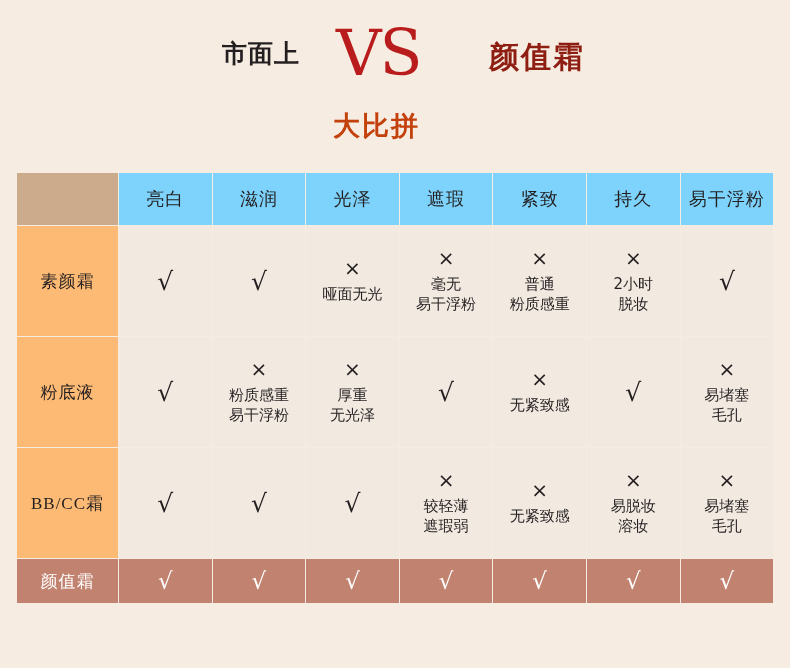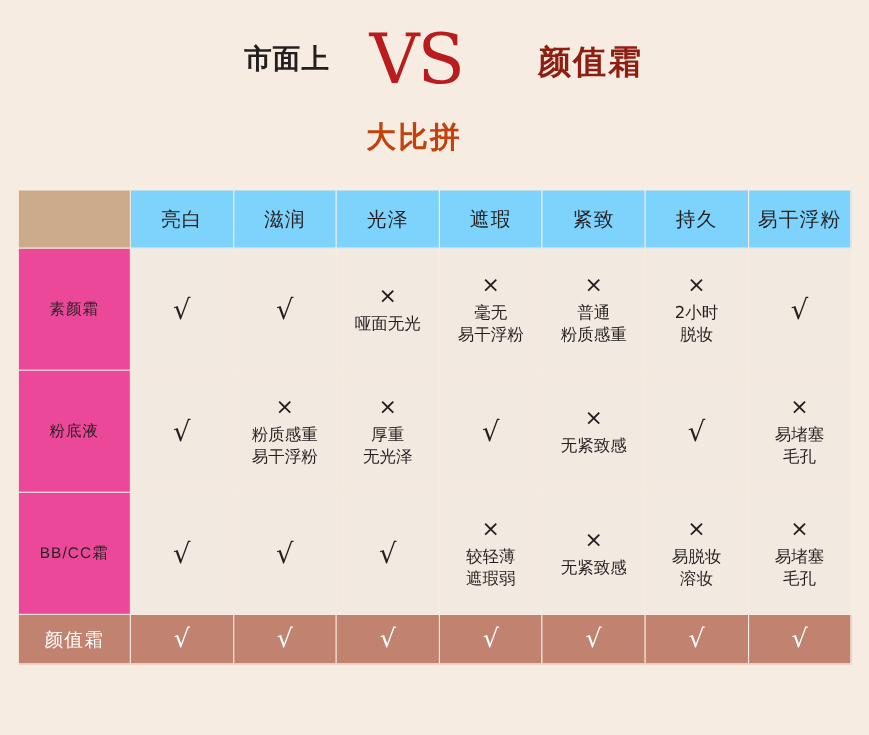--- a/index.html
+++ b/index.html
@@ -104,24 +104,24 @@
     background: #7dd3fc;
     height: 52px;
     font-size: 18px;
     color: #231f20;
     font-family: "DejaVu Sans", sans-serif;
     font-weight: bold;
     letter-spacing: 1px;
   }
   
   .row-label {
-    background: #ec4899;
-    font-size: 14px;
-    color: #231f20;
-    font-family: Liberation Sans, sans-serif;
+    background: #fdba74;
+    font-size: 17px;
+    color: #231f20;
+    font-family: Liberation Serif, serif;
     letter-spacing: 1px;
   }
   .data-cell {
     background: #f2e9e0;
     height: 110px;
     padding: 4px 2px;
   }
   
   tr.highlight .row-label {
     background: #c1836f;

